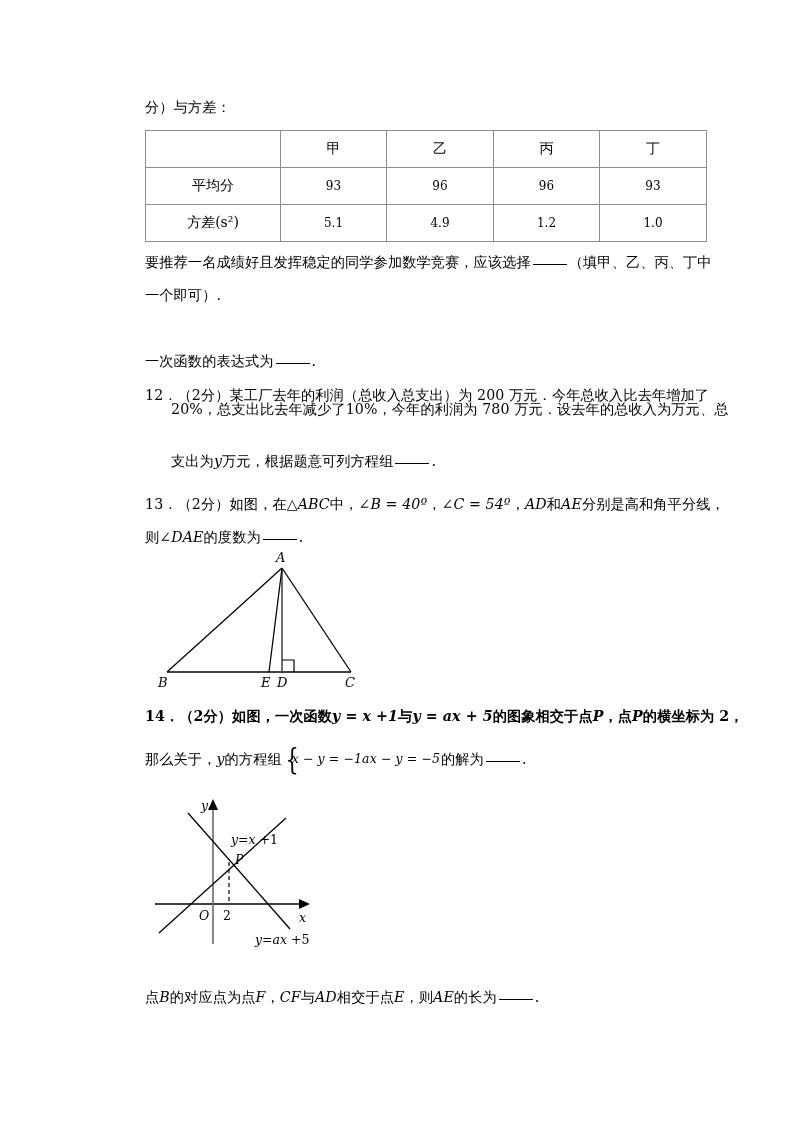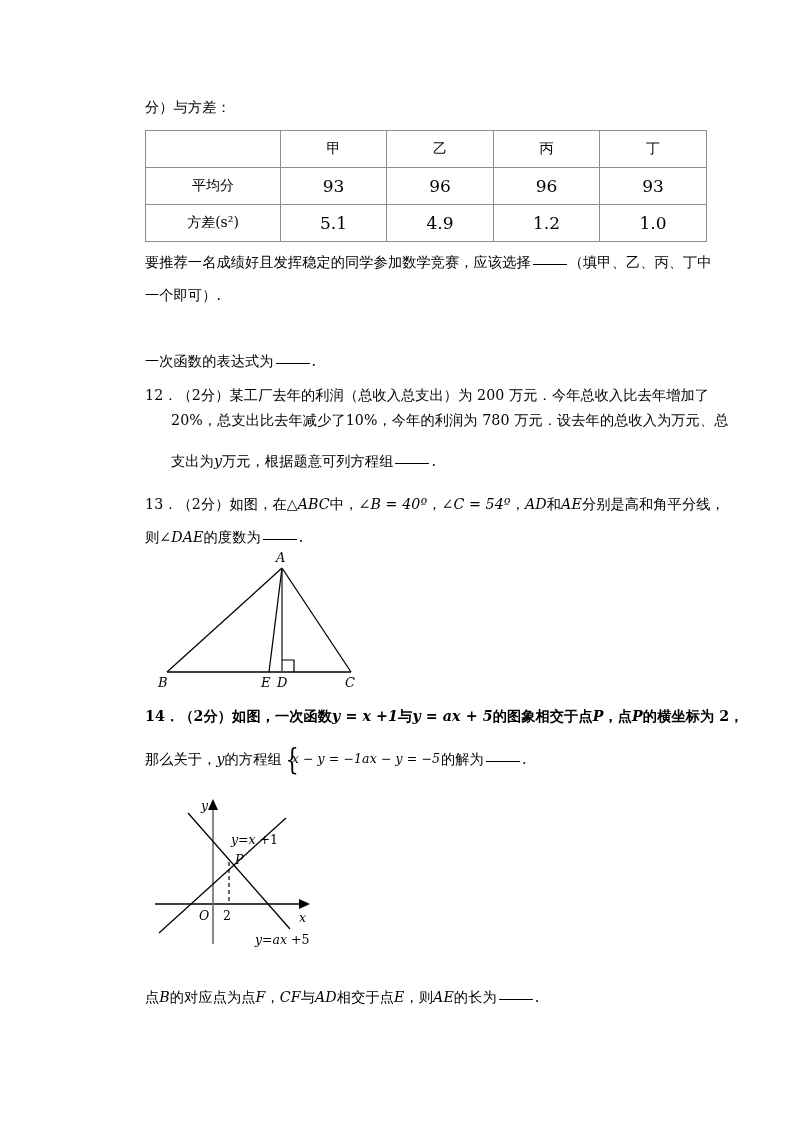--- a/index.html
+++ b/index.html
@@ -54,21 +54,21 @@
     border: 1px solid #8d8d8d;
     height: 37px;
     text-align: center;
     vertical-align: middle;
     font-size: 14px;
     font-family: "DejaVu Serif", "Liberation Serif", serif;
     padding: 0;
   }
   .stat-table td.hdr-blank { border-left-color: #8d8d8d; }
   .stat-table .lbl { font-size: 14px; }
-  .stat-table .num { font-size: 17px; }
+  .stat-table .num { font-size: 12px; }
   .paren-sm { font-size: 14px; }
 
   
   .fig { position: absolute; }
   .fig svg { display: block; }
 
   
   .eqsys {
     display: inline-block;
     position: relative;
@@ -128,21 +128,21 @@
   </div>
   <div class="line abs" style="left:113px; top:288px;">一个即可）.</div>
 
   <div class="line abs" style="left:113px; top:354px;">
     <span>一次函数的表达式为</span><span class="blank"></span><span>.</span>
   </div>
 
   <div class="line abs" style="left:113px; top:388px;">
     <span>12</span><span>．</span><span>（2分）</span><span>某工厂去年的利润（总收入总支出）为 200 万元．今年总收入比去年增加了</span>
   </div>
-  <div class="line abs" style="left:139px; top:413px;">20%，总支出比去年减少了10%，今年的利润为 780 万元．设去年的总收入为万元、总</div>
+  <div class="line abs" style="left:139px; top:402px;">20%，总支出比去年减少了10%，今年的利润为 780 万元．设去年的总收入为万元、总</div>
   <div class="line abs" style="left:139px; top:454px;">
     <span>支出为</span><span class="mi">y</span><span>万元，根据题意可列方程组</span><span class="blank"></span><span>.</span>
   </div>
 
   <div class="line abs" style="left:113px; top:497px;">
     <span>13</span><span>．</span><span>（2分）</span><span>如图，在</span><span class="mi">△ABC</span><span>中，</span><span class="mi">∠B = 40º</span><span>，</span><span class="mi">∠C = 54º</span><span>，</span><span class="mi">AD</span><span>和</span><span class="mi">AE</span><span>分别是高和角平分线，</span>
   </div>
   <div class="line abs" style="left:113px; top:530px;">
     <span>则</span><span class="mi">∠DAE</span><span>的度数为</span><span class="blank"></span><span>.</span>
   </div>

